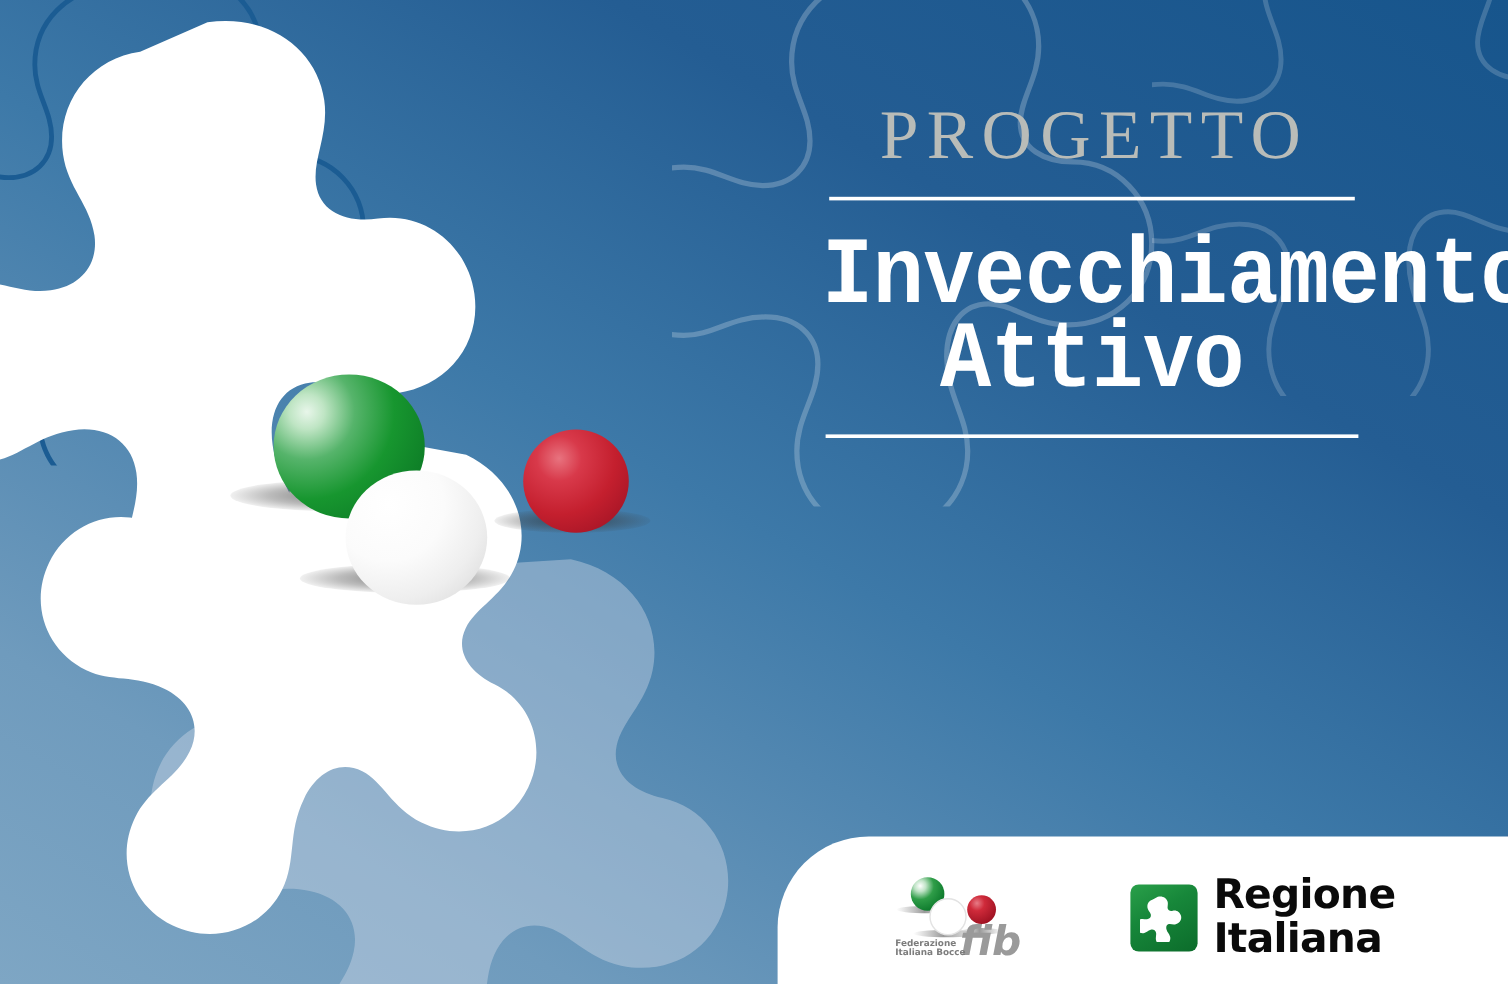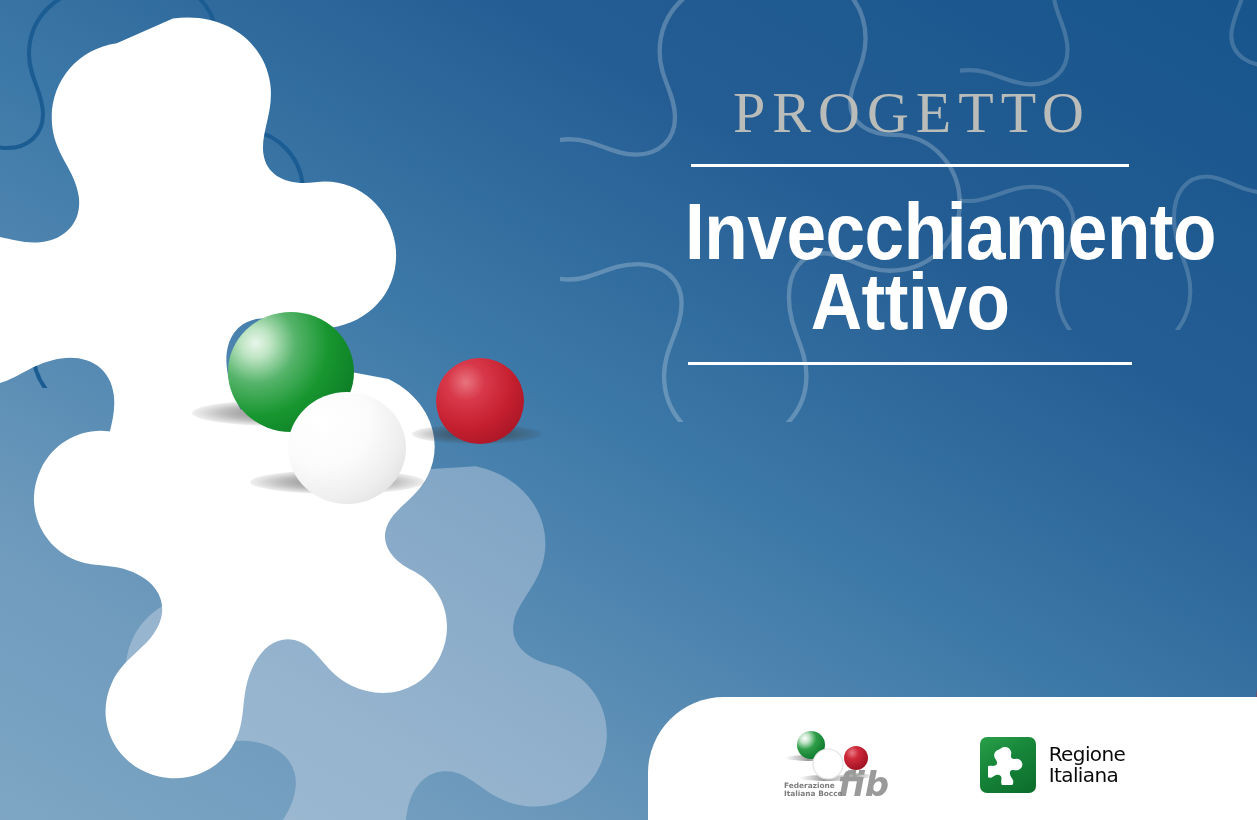--- a/index.html
+++ b/index.html
@@ -71,21 +71,21 @@
     color:#b9bcb8;
     font-weight:400;
     margin:0 0 0 4px;
   }
   .rule{
     height:3px;background:#ffffff;margin:22px auto 0 auto;width:438px;
   }
   .rule.lower{margin-top:26px;width:444px;}
   .title{
     margin:30px 0 0 0;
-    font-family:Liberation Sans, sans-serif;
+    font-family:Liberation Mono, monospace;
     color:#ffffff;
     font-weight:700;
     line-height:.88;
     letter-spacing:-0.5px;
   }
   .title .l1{display:block;font-size:79px;transform:scaleX(.9);}
   .title .l2{display:block;font-size:79px;transform:scaleX(.9);}
 
   
   .logos{position:absolute;left:648px;top:697px;width:609px;height:123px;z-index:40;
@@ -95,22 +95,22 @@
   .fib svg{display:block;}
 
   .rl{display:flex;align-items:center;gap:13px;}
   .rl-mark{
     width:56px;height:56px;border-radius:7px;
     background:linear-gradient(150deg,#2aa04a 0%,#17873a 40%,#0c6c2b 100%);
     display:flex;align-items:center;justify-content:center;
   }
   .rl-text{
     font-family:"DejaVu Sans",sans-serif;
-    font-weight:400;color:#0a0a0a;
-    font-size:20px;line-height:1.04;letter-spacing:-0.6px;
+    font-weight:700;color:#0a0a0a;
+    font-size:34px;line-height:1.04;letter-spacing:-0.6px;
   }
 </style>
 </head>
 <body>
 
 <div id="poster">
 
   <div class="blue-panel">
 
     <div class="deco deco-topleft">

